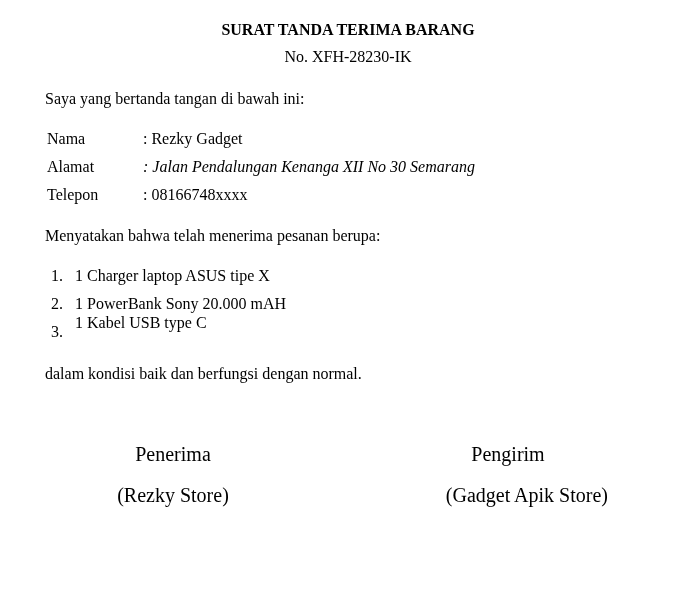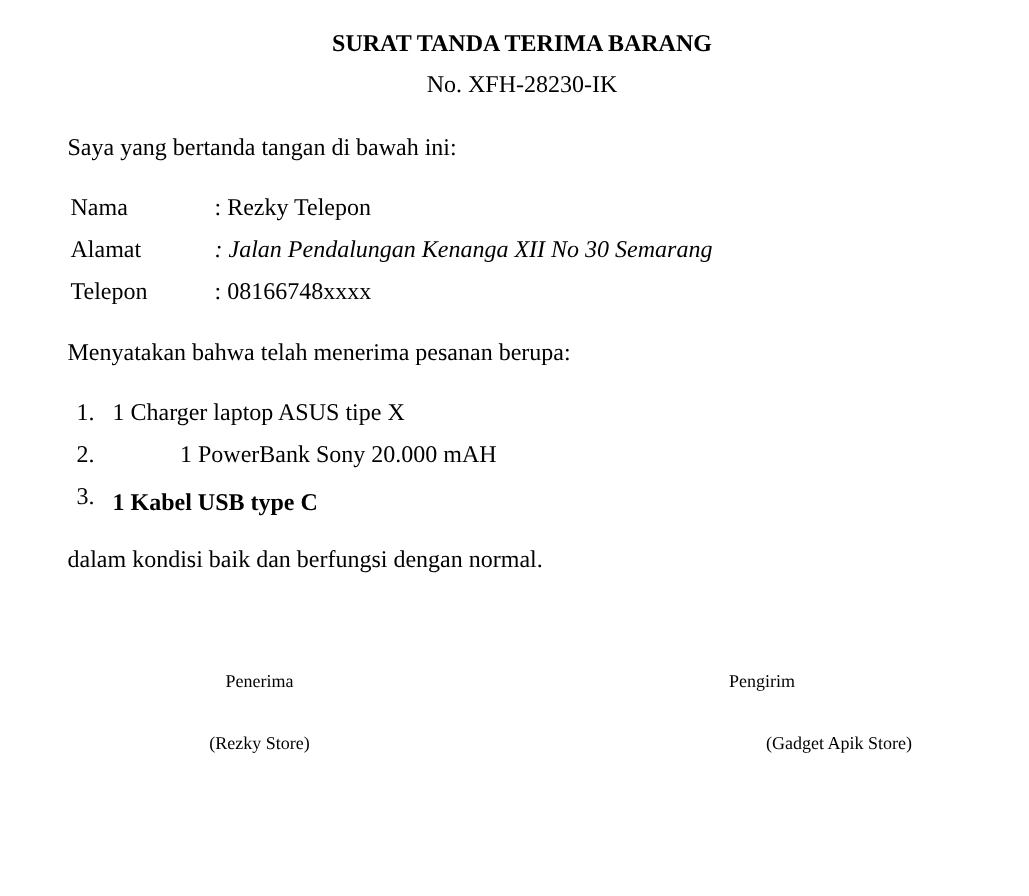--- a/index.html
+++ b/index.html
@@ -66,56 +66,56 @@
       position: absolute;
       left: 75px;
       font-size: 16px;
       line-height: 20px;
       white-space: nowrap;
     }
     .sig {
       position: absolute;
       width: 200px;
       text-align: center;
-      font-size: 12px;
+      font-size: 20px;
       line-height: 20px;
       white-space: nowrap;
     }
   </style>
 </head>
 <body>
 
 <div>
   <div class="title">SURAT TANDA TERIMA BARANG</div>
   <div class="number">No. XFH-28230-IK</div>
 
   <div class="line" style="top:89px;">Saya yang bertanda tangan di bawah ini:</div>
 
   <div>
     <div class="field-label" style="top:129px;">Nama</div>
-    <div class="field-value" style="top:129px;">: Rezky Telepon</div>
+    <div class="field-value" style="top:129px;">: Rezky Gadget</div>
 
     <div class="field-label" style="top:157px;">Alamat</div>
     <div class="field-value" style="top:157px;font-style:italic;">: Jalan Pendalungan Kenanga XII No 30 Semarang</div>
 
     <div class="field-label" style="top:185px;">Telepon</div>
     <div class="field-value" style="top:185px;">: 08166748xxxx</div>
   </div>
 
   <div class="line" style="top:226px;">Menyatakan bahwa telah menerima pesanan berupa:</div>
 
   <div>
     <div class="item-num" style="top:266px;">1.</div>
     <div class="item-text" style="top:266px;">1 Charger laptop ASUS tipe X</div>
 
     <div class="item-num" style="top:294px;">2.</div>
-    <div class="item-text" style="top:294px;margin-left:45px;">1 PowerBank Sony 20.000 mAH</div>
+    <div class="item-text" style="top:294px;">1 PowerBank Sony 20.000 mAH</div>
 
     <div class="item-num" style="top:322px;">3.</div>
-    <div class="item-text" style="top:326px;font-weight:bold;">1 Kabel USB type C</div>
+    <div class="item-text" style="top:313px;">1 Kabel USB type C</div>
   </div>
 
   <div class="line" style="top:364px;">dalam kondisi baik dan berfungsi dengan normal.</div>
 
   <div>
     <div class="sig" style="left:73px; top:444px;">Penerima</div>
     <div class="sig" style="left:73px; top:485px;">(Rezky Store)</div>
 
     <div class="sig" style="left:408px; top:444px;">Pengirim</div>
     <div class="sig" style="left:408px; top:485px;text-align:right;">(Gadget Apik Store)</div>

